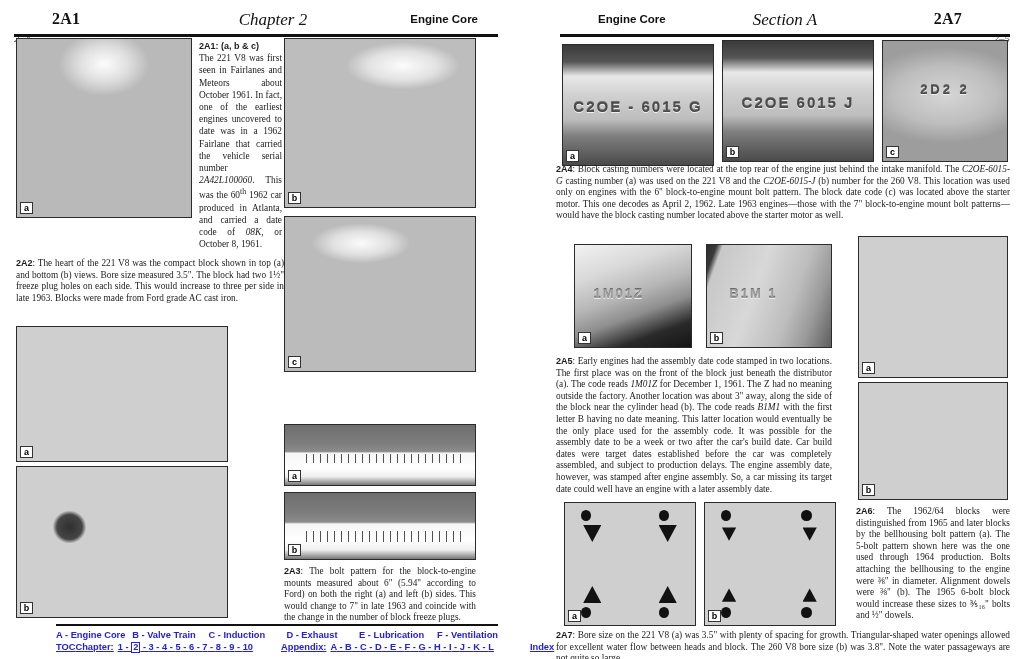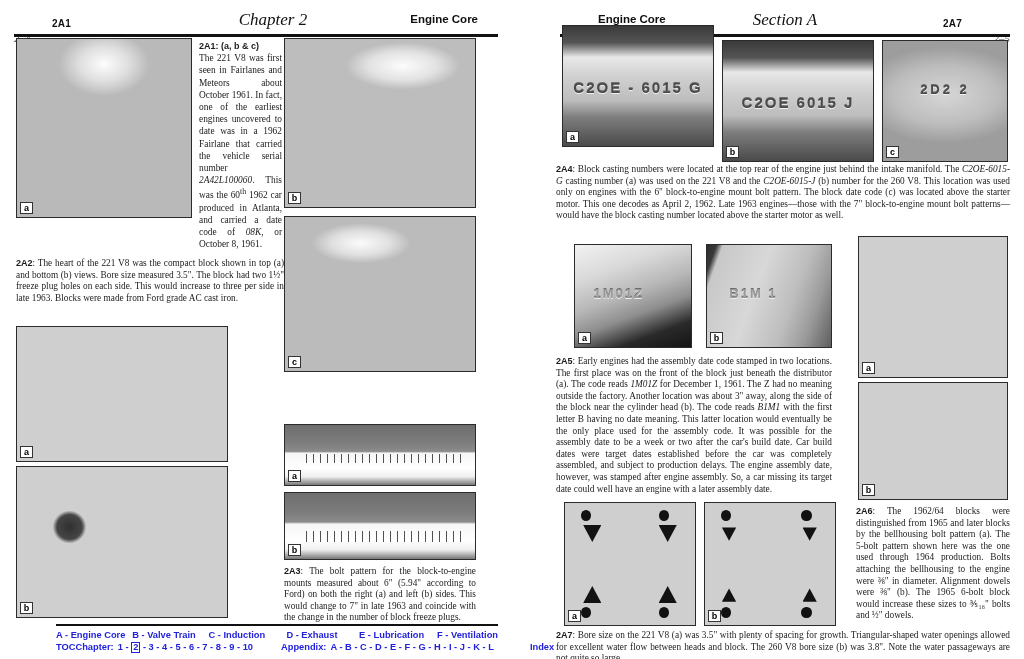--- a/index.html
+++ b/index.html
@@ -23,23 +23,23 @@
   }
   .header .hrow {
     position: relative; height: 19px;
   }
   .folio {
     position: absolute; top: 3px;
     font-family: "Liberation Serif", serif;
     font-style: italic; font-size: 11px; color: #555; margin-top: 19px;
   }
   .secnum {
-    position: absolute; top: 8px;
-    font-family: Liberation Sans, sans-serif;
-    font-weight: bold; font-size: 10px; color: #111;
+    position: absolute; top: 0;
+    font-family: Liberation Serif, serif;
+    font-weight: bold; font-size: 16px; color: #111;
     letter-spacing: 0.2px;
   }
   .chaptitle {
     position: absolute; top: 0; width: 100%; text-align: center;
     font-family: "Liberation Serif", serif;
     font-style: italic; font-size: 17px; color: #111; padding-left: 34px;
   }
   .coretitle {
     position: absolute; top: 3px;
     font-family: "Liberation Sans", sans-serif;
@@ -266,21 +266,21 @@
     <div class="footer">
       <div class="toprule"></div>
       <div class="navrow">
         <a class="nv" style="width:86px;" href="#">A - Engine Core</a>
         <a class="nv" style="width:86px;" href="#">B - Valve Train</a>
         <a class="nv" style="width:88px;" href="#">C - Induction</a>
         <a class="nv" style="width:82px;" href="#">D - Exhaust</a>
         <a class="nv" style="width:88px;" href="#">E - Lubrication</a>
         <a class="nv" href="#">F - Ventilation</a>
       </div>
-      <div class="navrow" style="align-items:center;">
+      <div class="navrow" style="align-items:center;text-decoration:underline;">
         <a class="nv" style="width:62px;" href="#">TOC</a>
         <span class="nv">Chapter:</span>
         <span class="nv" style="margin-left:4px;">
           <a href="#">1</a> -
           <span class="chapbox">2</span> -
           <a href="#">3</a> -
           <a href="#">4</a> -
           <a href="#">5</a> -
           <a href="#">6</a> -
           <a href="#">7</a> -
@@ -313,21 +313,21 @@
     <div class="header">
       <div class="hrow">
         <span class="coretitle" style="left:86px;">Engine Core</span>
         <span class="chaptitle">Section A</span>
         <span class="secnum" style="right:62px;">2A7</span>
         <span class="folio" style="right:14px;">2–5</span>
       </div>
       <div class="hrule" style="left:48px; right:14px;"></div>
     </div>
 
-    <div class="fig" style="left:50px; top:25px; width:152px; height:122px;">
+    <div class="fig" style="left:50px; top:44px; width:152px; height:122px;">
       <div class="ph casting">
         <div class="cast-text">C2OE - 6015 G</div>
       </div>
       <div class="lbl">a</div>
     </div>
 
     <div class="fig" style="left:210px; top:40px; width:152px; height:122px;">
       <div class="ph casting">
         <div class="cast-text">C2OE 6015 J</div>
       </div>

